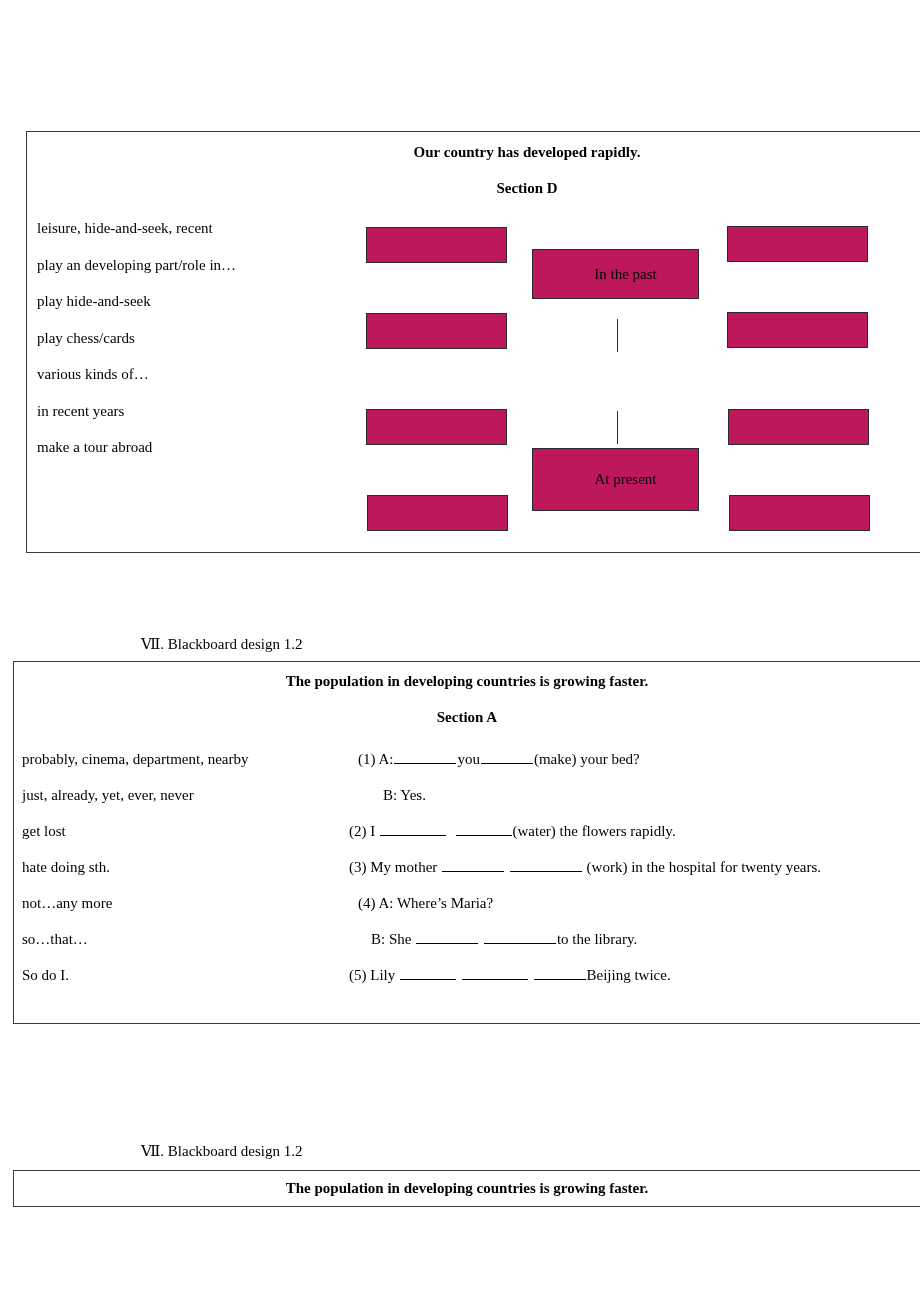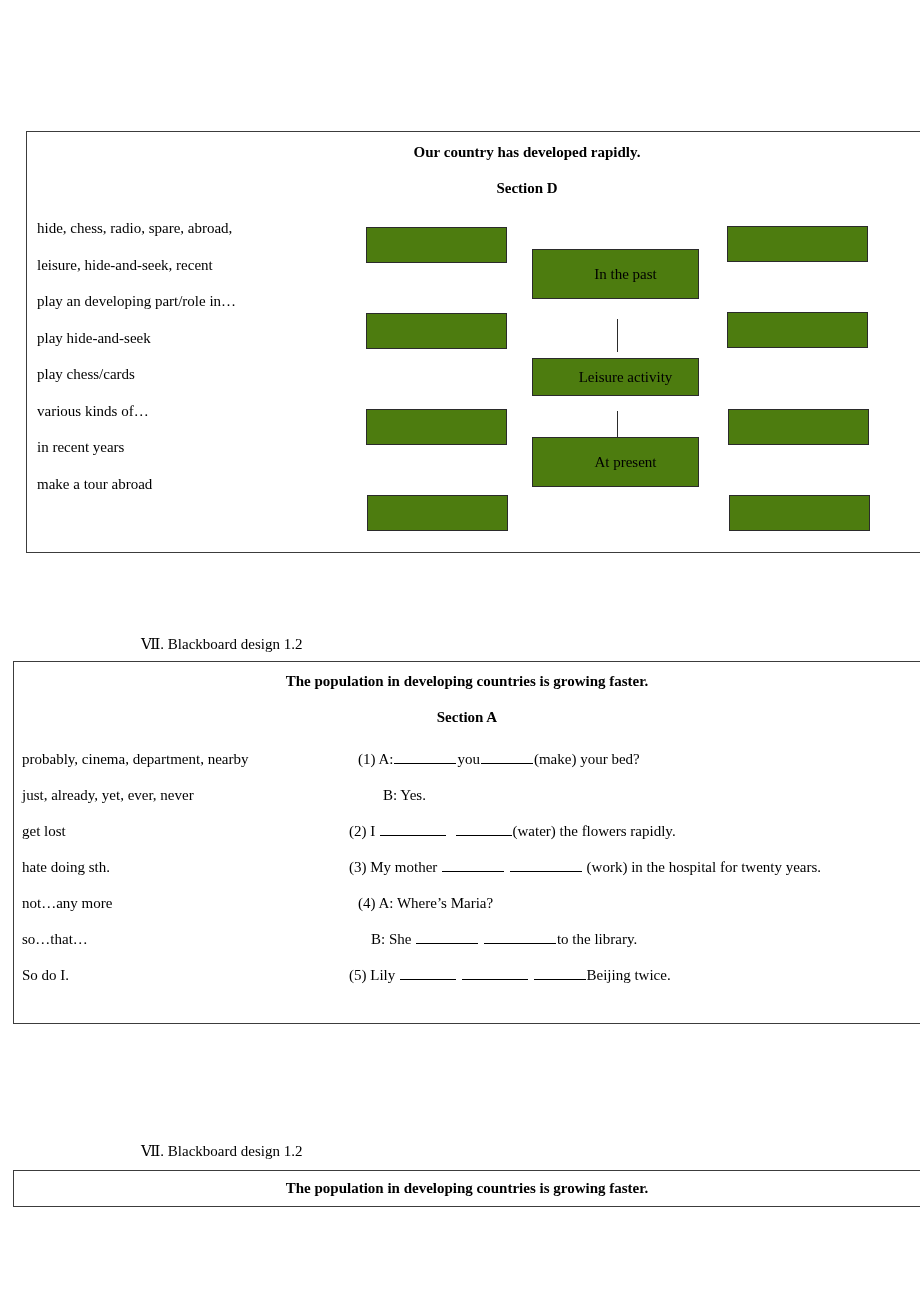--- a/index.html
+++ b/index.html
@@ -68,21 +68,21 @@
     left: 10px;
     top: 78px;
     width: 330px;
   }
   .word-list div { white-space: nowrap; }
 
   
   .dbox {
     position: absolute;
     border: 1px solid #2b2b2b;
-    background: #4d7c0f;
+    background: #be185d;
     box-sizing: border-box;
     font-size: 15px;
     display: flex;
     align-items: center;
     justify-content: center;
     white-space: nowrap;
     padding-left: 20px;
   }
   .connector {
     position: absolute;
@@ -169,44 +169,42 @@
 
 <div class="page">
 
   <div class="panel" id="panel-section-d">
 
     <div class="panel-title" id="section-d-title">Our country has developed rapidly.</div>
 
     <div class="panel-title" id="section-d-subtitle">Section D</div>
 
     <div class="word-list" id="section-d-wordlist">
-      <div>hide, chess, radio, spare, abroad,</div>
       <div>leisure, hide-and-seek, recent</div>
       <div>play an developing part/role in…</div>
       <div>play hide-and-seek</div>
       <div>play chess/cards</div>
       <div>various kinds of…</div>
       <div>in recent years</div>
       <div>make a tour abroad</div>
     </div>
 
     <div class="dbox" style="left:339px; top:95px; width:141px; height:36px;"></div>
     <div class="dbox" style="left:339px; top:181px; width:141px; height:36px;"></div>
     <div class="dbox" style="left:339px; top:277px; width:141px; height:36px;"></div>
     <div class="dbox" style="left:340px; top:363px; width:141px; height:36px;"></div>
 
     <div class="dbox" style="left:505px; top:117px; width:167px; height:50px;">In the past</div>
 
     <div class="connector" style="left:590px; top:187px; height:33px;"></div>
 
-    <div class="dbox" style="left:505px; top:226px; width:167px; height:38px;">Leisure activity</div>
 
     <div class="connector" style="left:590px; top:279px; height:33px;"></div>
 
-    <div class="dbox" style="left:505px; top:305px; width:167px; height:50px;">At present</div>
+    <div class="dbox" style="left:505px; top:316px; width:167px; height:63px;">At present</div>
 
     <div class="dbox" style="left:700px; top:94px; width:141px; height:36px;"></div>
     <div class="dbox" style="left:700px; top:180px; width:141px; height:36px;"></div>
     <div class="dbox" style="left:701px; top:277px; width:141px; height:36px;"></div>
     <div class="dbox" style="left:702px; top:363px; width:141px; height:36px;"></div>
   </div>
 
   <div class="design-heading" id="heading-design-a">Ⅶ. Blackboard design 1.2</div>
 
   <div class="panel" id="panel-section-a">

